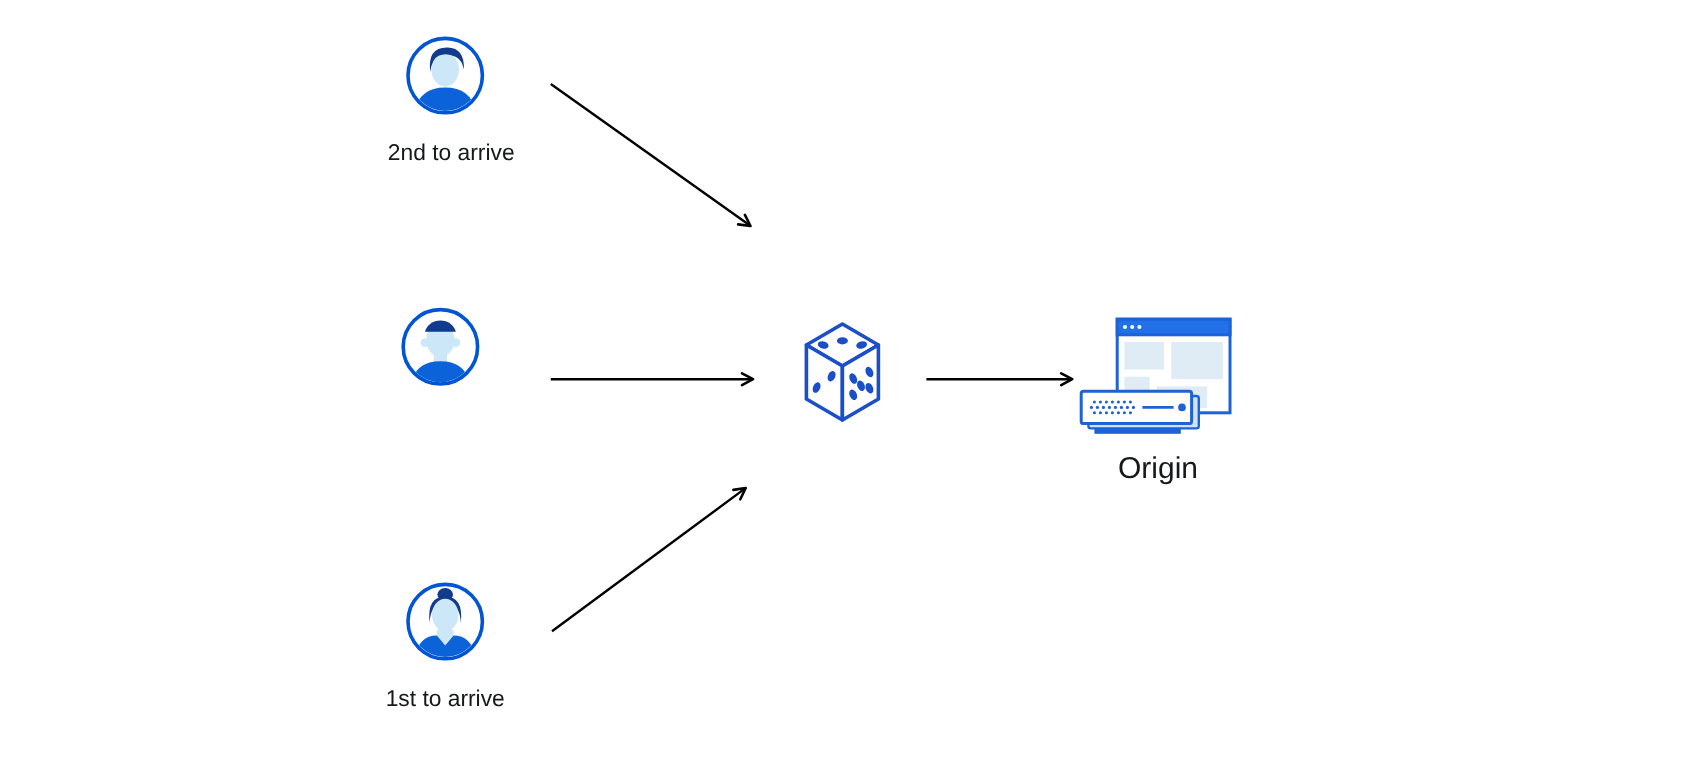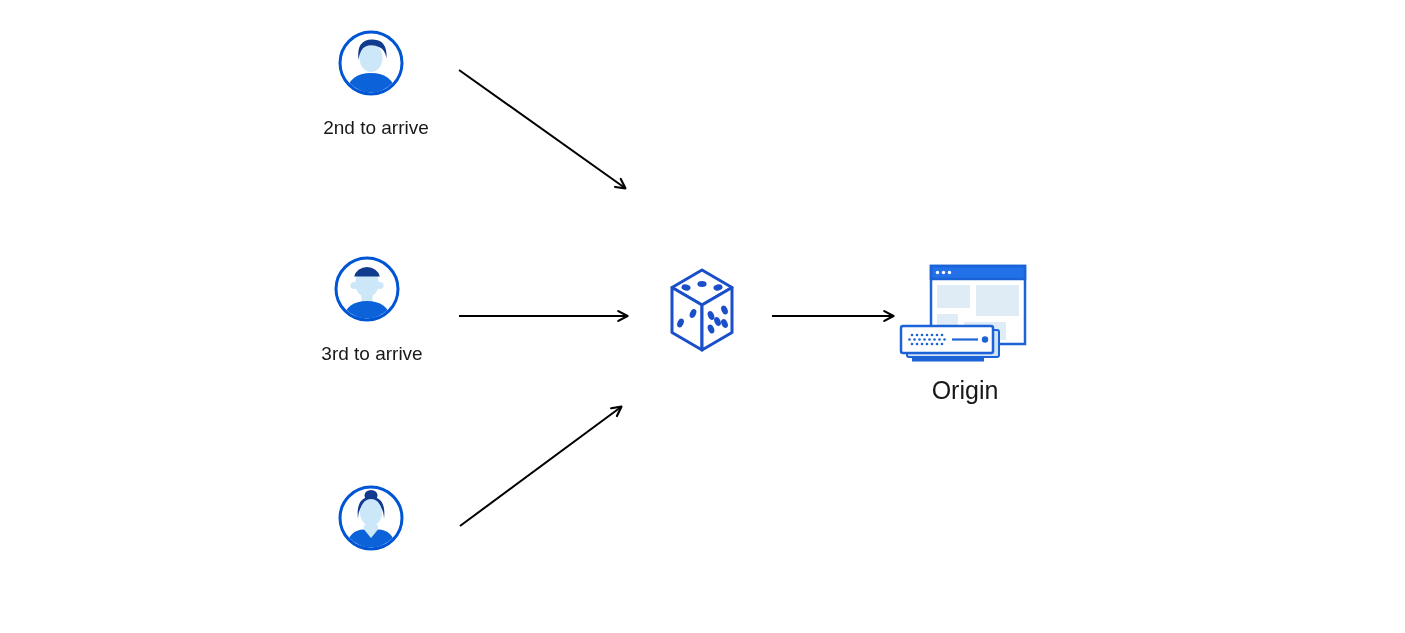--- a/index.html
+++ b/index.html
@@ -62,38 +62,38 @@
       <g clip-path="url(#clip-a2)">
         <circle cx="20" cy="29.5" r="3.6" fill="var(--avatar-skin)"></circle>
         <circle cx="46" cy="29.5" r="3.6" fill="var(--avatar-skin)"></circle>
         <rect x="27.5" y="33" width="11" height="14" fill="var(--avatar-skin)"></rect>
         <ellipse cx="33" cy="27.5" rx="11.8" ry="13.8" fill="var(--avatar-skin)"></ellipse>
         <path d="M20.2 20.5 A13 11.5 0 0 1 45.8 20.5 Z" fill="var(--avatar-hair)"></path>
         <path d="M8 66 Q11 45 33 45 Q55 45 58 66 Z" fill="var(--avatar-shirt)"></path>
       </g>
     </svg>
   </div>
-  <div class="node-label" style="left:292px;top:342px">3rd to arrive</div>
 
   <div class="abs" style="left:338px;top:485px">
     <svg width="66" height="66" viewBox="0 0 66 66">
       <circle cx="33" cy="33" r="31" fill="#fff" stroke="var(--avatar-stroke)" stroke-width="3"></circle>
       <clipPath id="clip-a3">
           <circle cx="33" cy="33" r="29.4"></circle>
         </clipPath>
       <g clip-path="url(#clip-a3)">
         <ellipse cx="33" cy="10.5" rx="6.5" ry="5.5" fill="var(--avatar-hair)"></ellipse>
         <path d="M20 34 Q17.5 12 33 12 Q48.5 12 46 34 Q45.5 18 33 17 Q20.5 18 20 34 Z" fill="var(--avatar-hair)"></path>
         <ellipse cx="33" cy="27.5" rx="11" ry="13.5" fill="var(--avatar-skin)"></ellipse>
         <rect x="26" y="40" width="14" height="18" fill="var(--avatar-skin)"></rect>
         <rect x="27.5" y="33" width="11" height="14" fill="var(--avatar-skin)"></rect>
         <path d="M7 66 Q10 44.5 26 44.5 L33 53 L40 44.5 Q56 44.5 59 66 Z" fill="var(--avatar-shirt)"></path>
       </g>
     </svg>
   </div>
+  <div class="node-label" style="left:291px;top:571px">1st to arrive</div>
 
   <div class="abs" style="left:666px;top:266px">
     <svg width="72" height="88" viewBox="0 0 72 88">
       <g stroke="var(--dice-blue)" stroke-width="3" fill="#fff" stroke-linejoin="round">
         <path d="M36 4 L66 21.5 L36 39 L6 21.5 Z"></path>
         <path d="M6 21.5 L36 39 L36 84 L6 66.5 Z"></path>
         <path d="M66 21.5 L36 39 L36 84 L66 66.5 Z"></path>
       </g>
       <g fill="var(--dice-blue)">
         <ellipse cx="20" cy="21.5" rx="4.6" ry="3" transform="rotate(14 20 21.5)"></ellipse>

